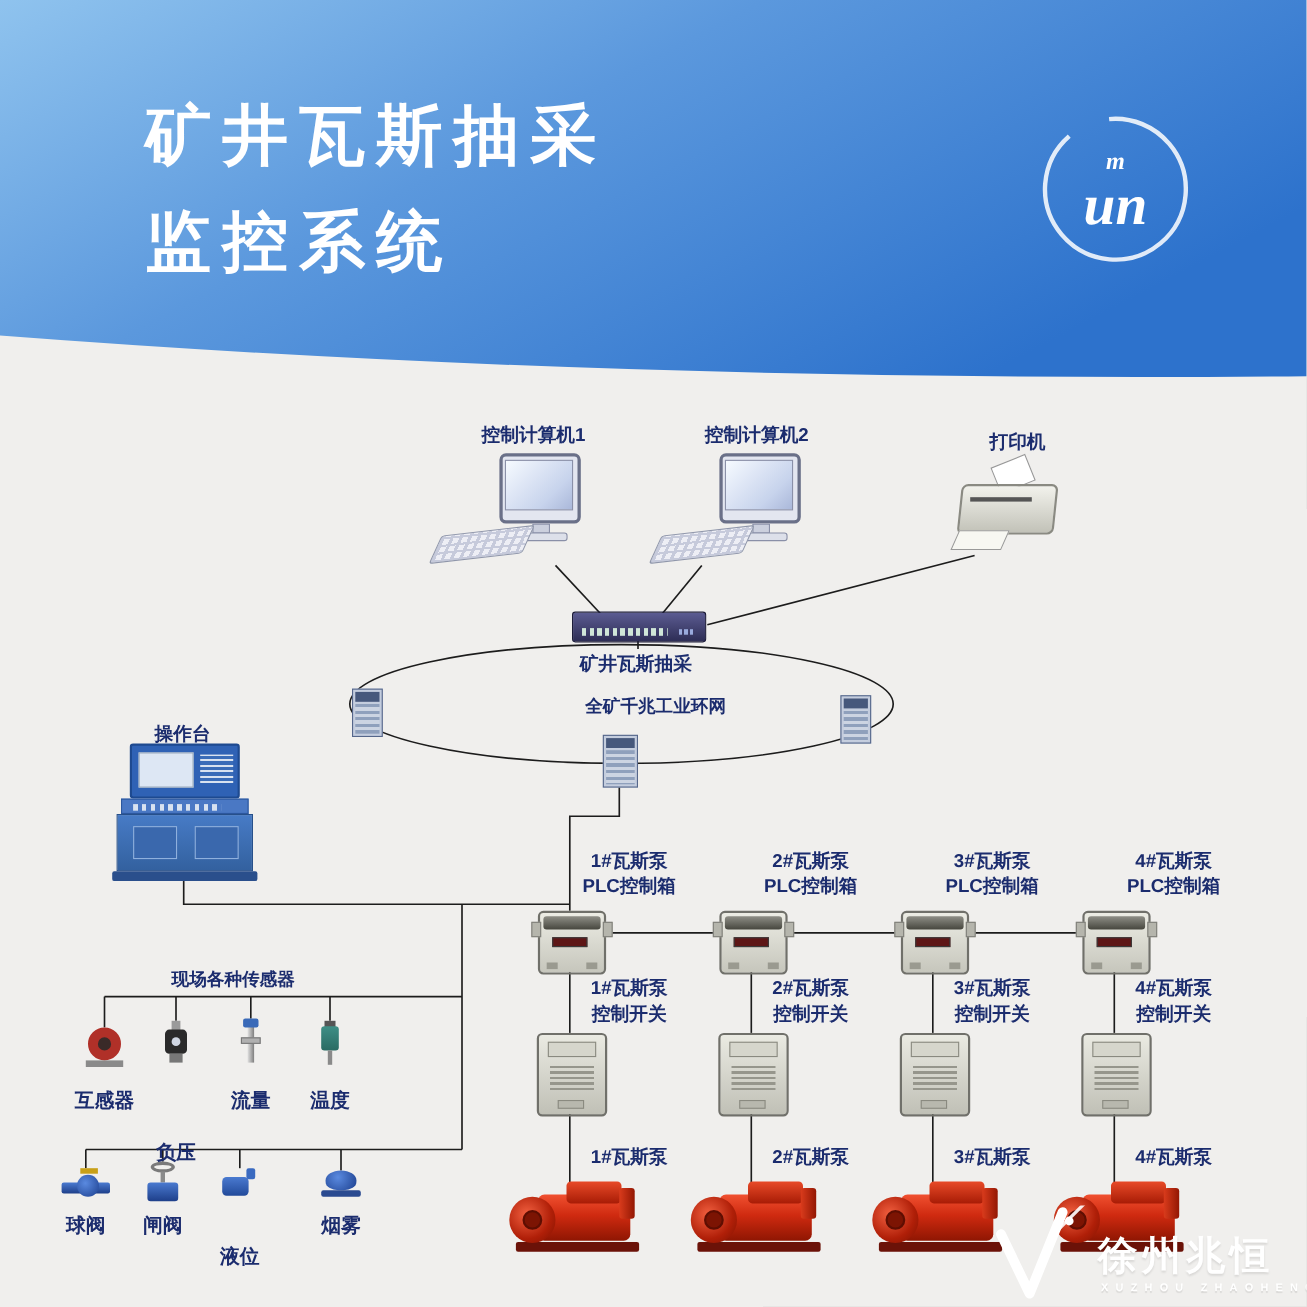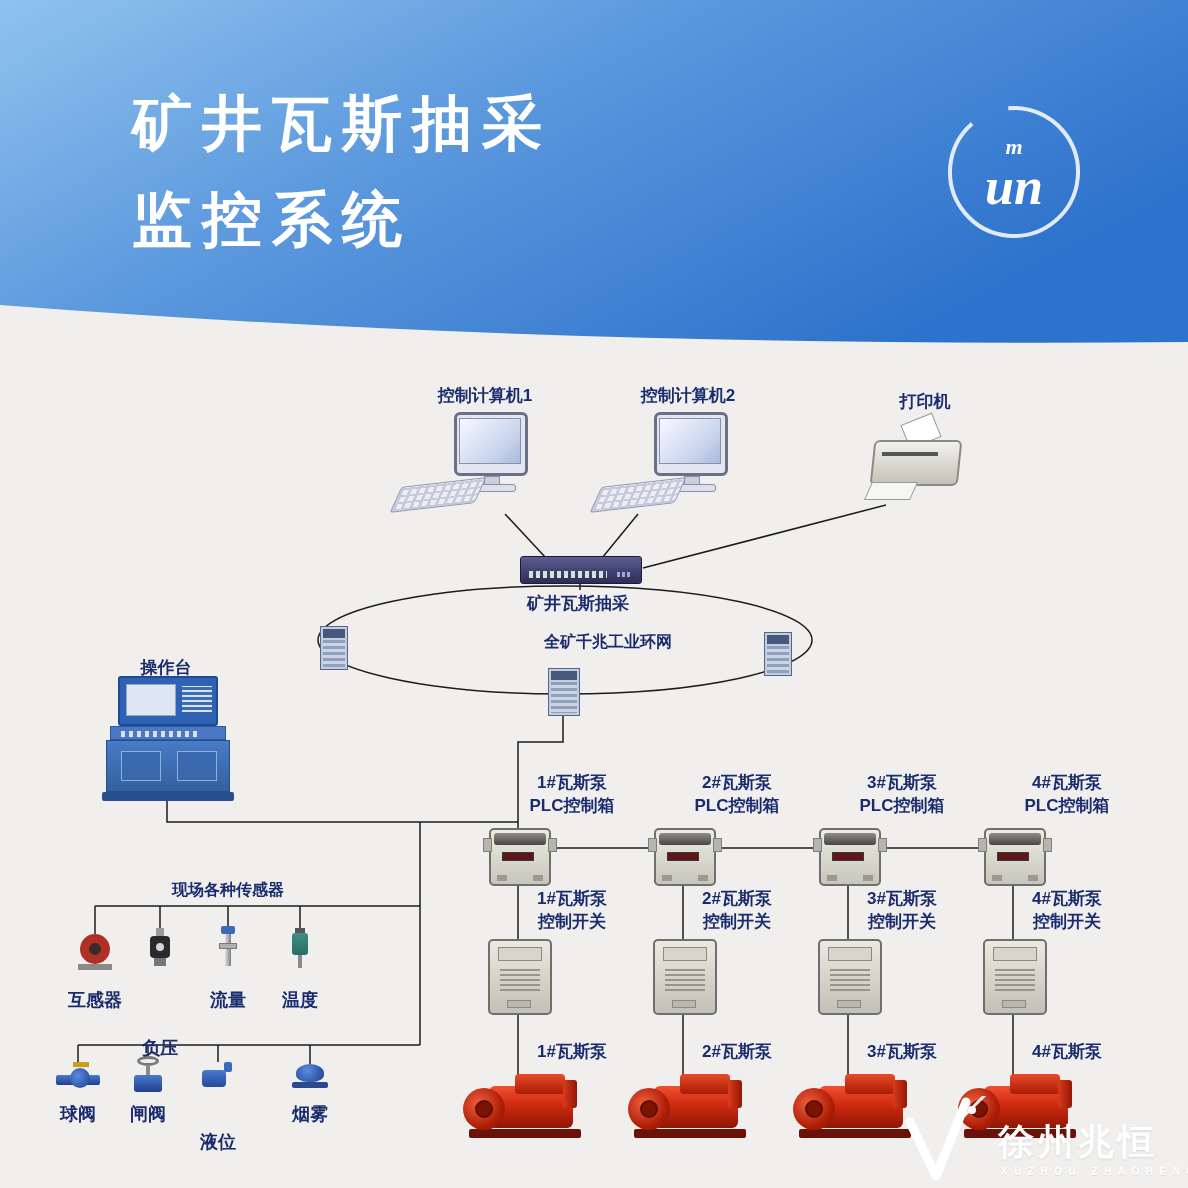--- a/index.html
+++ b/index.html
@@ -210,21 +210,21 @@
     <div class="pr-slot"></div>
     <div class="pr-tray"></div>
   </div>
 
   <div class="dev switch" style="left:520px;top:556px">
     <div class="sw-ports"></div>
     <div class="sw-led"></div>
   </div>
   <div class="lbl" style="left:498px;top:592px;width:160px">矿井瓦斯抽采</div>
 
-  <div class="lbl" style="left:488px;top:632px;width:240px;font-size:16px">全矿千兆工业环网</div>
+  <div class="lbl" style="left:476px;top:632px;width:240px;font-size:16px">全矿千兆工业环网</div>
   <div class="dev node" style="left:320px;top:626px;width:26px;height:42px">
     <div class="nd-top"></div>
     <div class="nd-body"></div>
   </div>
   <div class="dev node" style="left:548px;top:668px;width:30px;height:46px">
     <div class="nd-top"></div>
     <div class="nd-body"></div>
   </div>
   <div class="dev node" style="left:764px;top:632px;width:26px;height:42px">
     <div class="nd-top"></div>
@@ -237,21 +237,21 @@
     <div class="con-screen"></div>
     <div class="con-keys"></div>
     <div class="con-shelf"></div>
     <div class="con-body">
       <div class="con-p1"></div>
       <div class="con-p2"></div>
     </div>
     <div class="con-base"></div>
   </div>
 
-  <div class="lbl" style="left:128px;top:880px;width:200px;font-size:16px">现场各种传感器</div>
+  <div class="lbl" style="left:112px;top:880px;width:200px;font-size:16px">现场各种传感器</div>
 
   <div class="dev s-ct" style="left:78px;top:934px">
     <div class="ring"></div>
     <div class="base"></div>
   </div>
   <div class="dev s-py" style="left:147px;top:928px">
     <div class="stem"></div>
     <div class="head"></div>
     <div class="dot"></div>
     <div class="nut"></div>

